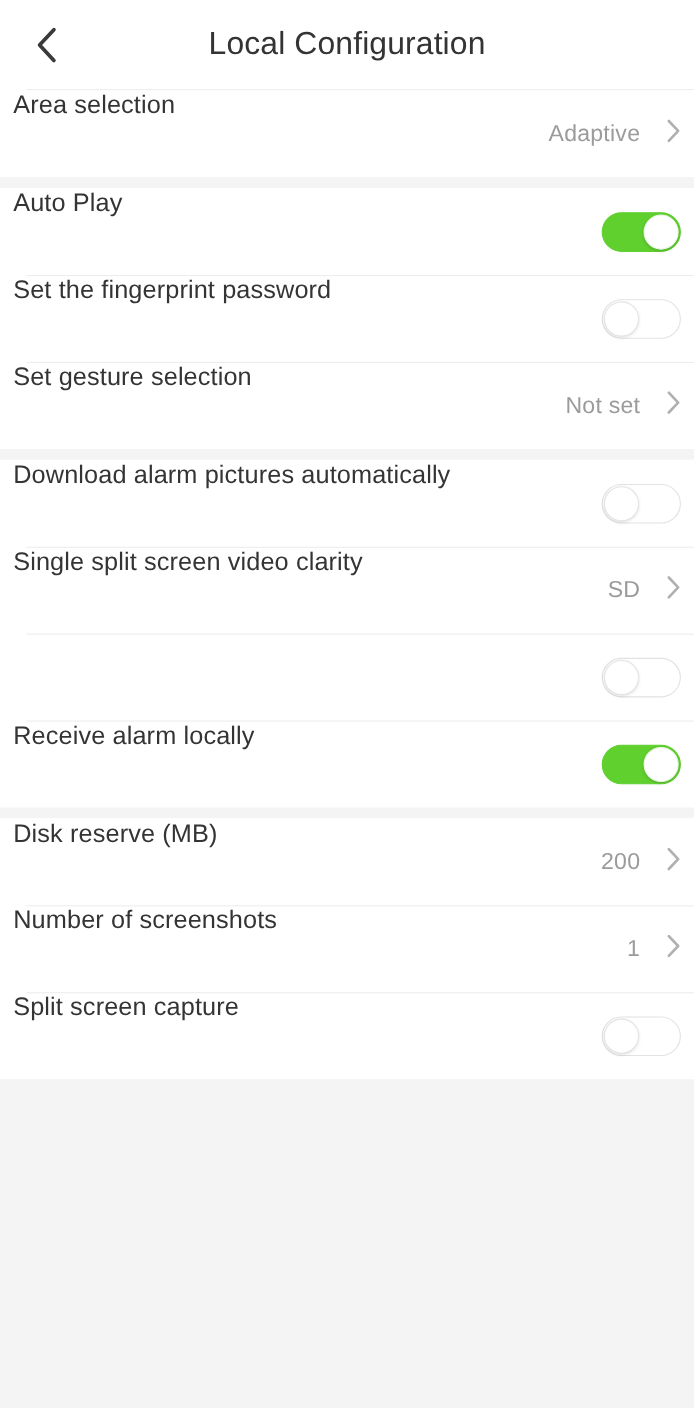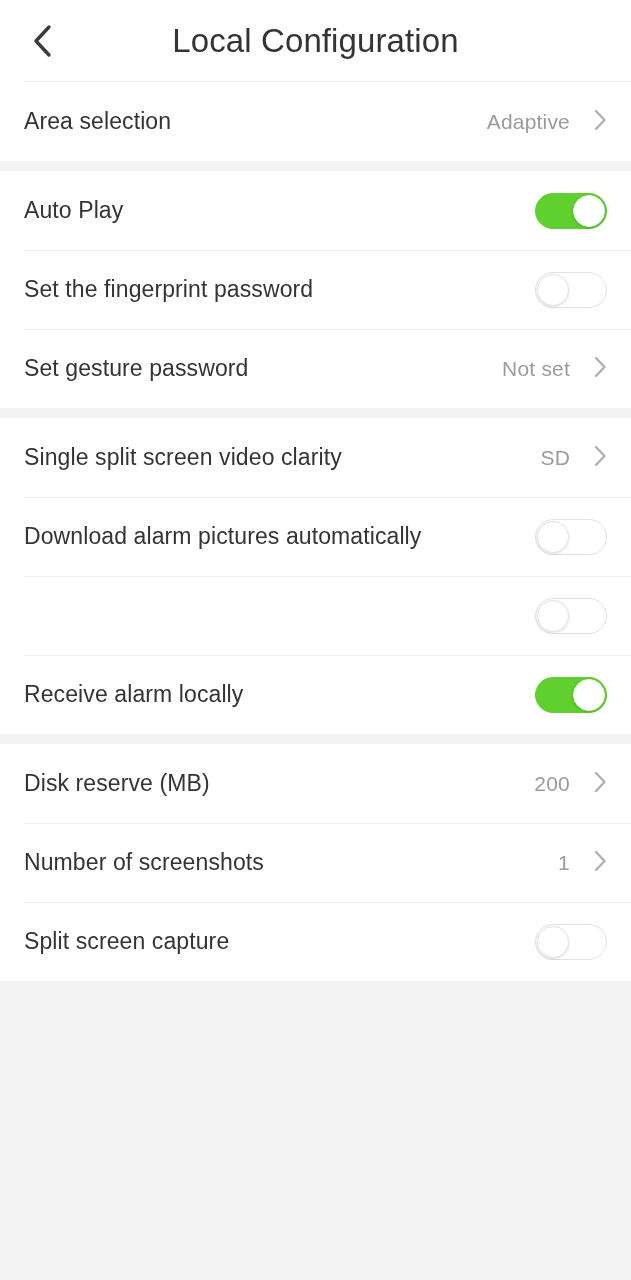--- a/index.html
+++ b/index.html
@@ -59,21 +59,21 @@
     display: block;
   }
   .header-title {
     position: absolute;
     left: 0;
     right: 0;
     top: 0;
     height: 81px;
     line-height: 81px;
     text-align: center;
-    font-size: 33px;
+    font-size: 29px;
     color: #343434;
     letter-spacing: 0.1px;
   }
 
   
   .content {
     flex: 1 1 auto;
     background: #f4f4f5;
     overflow: hidden;
   }
@@ -82,22 +82,21 @@
   }
   .gap {
     height: 10px;
     background: #f4f4f5;
   }
 
   .row {
     position: relative;
     height: 79px;
     display: flex;
-    align-items: center;
-    padding: 0 24px;
+    padding: 0 12px;
     box-sizing: border-box;
     background: #ffffff;
     cursor: pointer;
   }
   .row + .row::before {
     content: "";
     position: absolute;
     left: 24px;
     right: 0;
     top: 0;
@@ -211,46 +210,46 @@
           </div>
           <div class="row">
             <div class="row-label">Set the fingerprint password</div>
             <div class="row-right">
               <div class="toggle off">
                 <div class="knob"></div>
               </div>
             </div>
           </div>
           <div class="row">
-            <div class="row-label">Set gesture password</div>
+            <div class="row-label">Set gesture selection</div>
             <div class="row-right">
               <div class="row-value">Not set</div>
               <span class="chevron-right"><svg width="13" height="22" viewBox="0 0 13 22" fill="none" aria-hidden="true">
                   <path d="M2 2 L10.5 11 L2 20" stroke="#b0b0b0" stroke-width="2.4" stroke-linecap="round" stroke-linejoin="round"></path>
                 </svg></span>
             </div>
           </div>
         </div>
         <div class="gap"></div>
         <div class="group">
           <div class="row">
+            <div class="row-label">Download alarm pictures automatically</div>
+            <div class="row-right">
+              <div class="toggle off">
+                <div class="knob"></div>
+              </div>
+            </div>
+          </div>
+          <div class="row">
             <div class="row-label">Single split screen video clarity</div>
             <div class="row-right">
               <div class="row-value">SD</div>
               <span class="chevron-right"><svg width="13" height="22" viewBox="0 0 13 22" fill="none" aria-hidden="true">
                   <path d="M2 2 L10.5 11 L2 20" stroke="#b0b0b0" stroke-width="2.4" stroke-linecap="round" stroke-linejoin="round"></path>
                 </svg></span>
-            </div>
-          </div>
-          <div class="row">
-            <div class="row-label">Download alarm pictures automatically</div>
-            <div class="row-right">
-              <div class="toggle off">
-                <div class="knob"></div>
-              </div>
             </div>
           </div>
           <div class="row">
             <div class="row-right">
               <div class="toggle off">
                 <div class="knob"></div>
               </div>
             </div>
           </div>
           <div class="row">

